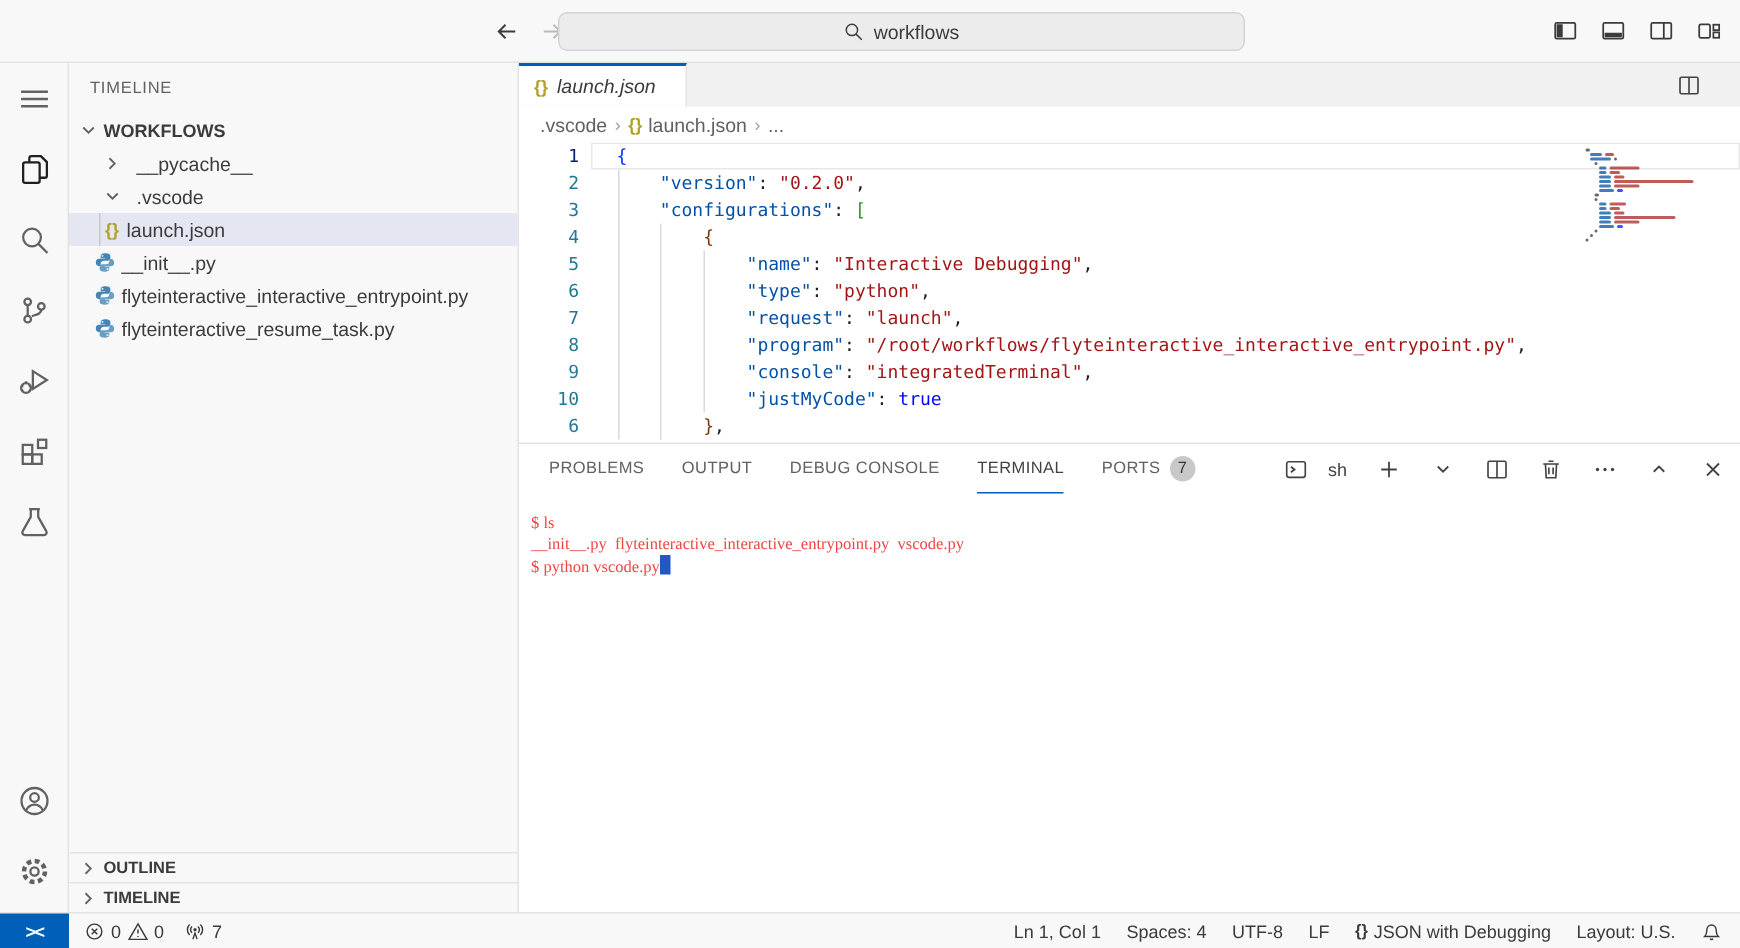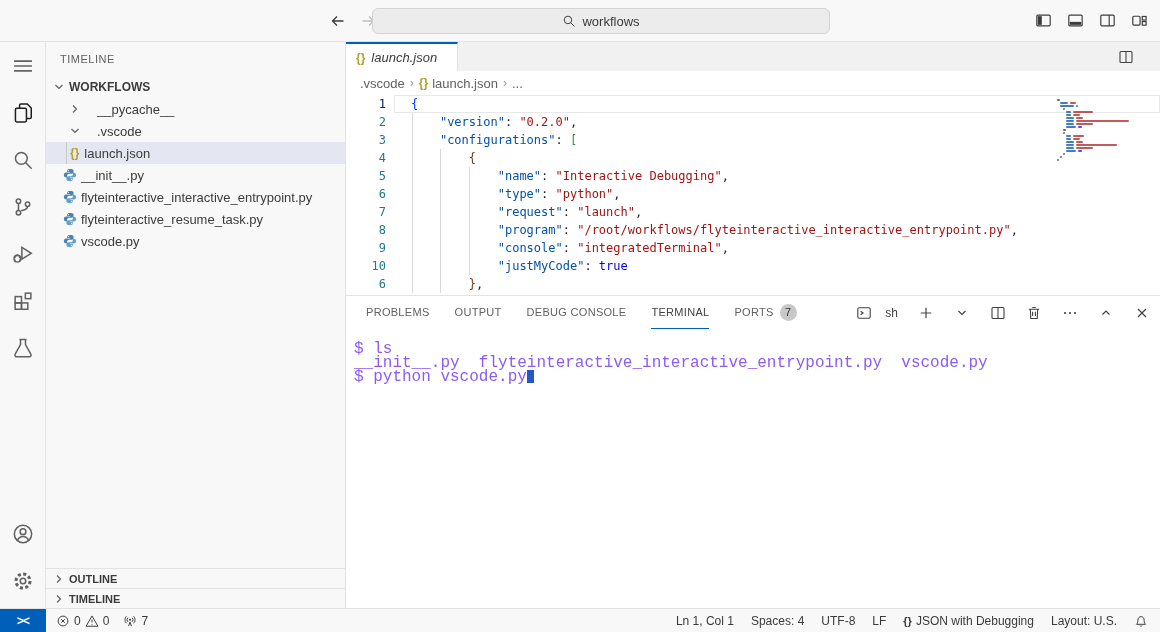--- a/index.html
+++ b/index.html
@@ -27,21 +27,21 @@
 
   
   .sidebar{position:absolute;left:46px;top:42px;bottom:24px;width:300px;background:#f8f8f8;border-right:1px solid #e3e3e3}
   .sidebar-header{height:34px;display:flex;align-items:center;padding:0 14px;color:#616161;font-size:11px;letter-spacing:.5px}
   .sidebar-header .more{margin-left:auto;color:#616161;cursor:pointer}
   .tree-row{height:22px;display:flex;align-items:center;font-size:13px;color:#3b3b3b;cursor:pointer;position:relative;white-space:nowrap}
   .tree-row.selected{background:#e4e6f1}
   .tree-row.selected::before{content:"";position:absolute;left:20px;top:0;bottom:0;width:1px;background:#c9c9c9}
   .tree-row .chev{width:16px;color:#616161;flex:none}
   .tree-row.section{font-weight:bold;font-size:12px;padding-left:5px;gap:2px}
-  .tree-row.folder{padding-left:21px;gap:14px}
+  .tree-row.folder{padding-left:21px;gap:8px}
   .tree-row.json-file{padding-left:24px;gap:5px}
   .tree-row.python-file{padding-left:17px;gap:4px}
   .json-braces{color:#b3a02c;font-weight:bold;font-size:12px;font-style:normal}
   .pyicon svg{width:14px;height:14px;display:block}
   .sidebar-bottom{position:absolute;left:0;right:0;bottom:0}
   .panel-sec{height:20px;display:flex;align-items:center;gap:2px;border-top:1px solid #e3e3e3;font-size:11px;font-weight:bold;color:#3b3b3b;padding-left:5px;cursor:pointer}
   .panel-sec .chev{width:16px;color:#616161}
 
   
   .editor-group{position:absolute;left:346px;top:42px;right:0;bottom:24px;background:#fff;display:flex;flex-direction:column}
@@ -70,21 +70,21 @@
   .m-pn{background:rgba(40,40,40,.7)}.m-bool{background:rgba(0,0,255,.7)}
 
   
   .panel{flex:1;border-top:1px solid #e3e3e3;display:flex;flex-direction:column;background:#fff}
   .panel-header{height:33px;display:flex;align-items:center;padding:0 10px 0 20px;flex:none}
   .panel-tab{font-size:11px;letter-spacing:.3px;color:#616161;height:33px;line-height:33px;margin-right:25px;cursor:pointer;display:flex;align-items:center;gap:6px}
   .panel-tab.active{color:#424242;box-shadow:inset 0 -1px 0 #005fb8}
   .ptab-badge{background:#c8c8c8;color:#333;border-radius:9px;min-width:17px;height:17px;display:inline-flex;align-items:center;justify-content:center;font-size:11px;letter-spacing:0}
   .panel-actions{margin-left:auto;display:flex;align-items:center;gap:20px;color:#424242;font-size:12px}
   .panel-actions .shlbl{margin-left:-7px}
-  .terminal{flex:1;padding:13px 0 0 8px;font-family:Liberation Mono, monospace;font-size:16px;line-height:14px;color:#8b5cf6}
+  .terminal{flex:1;padding:13px 0 0 8px;font-family:Liberation Serif, serif;font-size:11px;line-height:14px;color:#ef4444}
   .tline{white-space:pre;height:14px}
   .tcursor{display:inline-block;width:7px;height:13px;background:#2257c4;vertical-align:-2px}
 
   
   .statusbar{position:absolute;left:0;right:0;bottom:0;height:24px;background:#f8f8f8;border-top:1px solid #e3e3e3;display:flex;align-items:center;font-size:12px;color:#3b3b3b}
   .remote{width:46px;height:23px;background:#005fb8;color:#fff;display:flex;align-items:center;justify-content:center;font-size:12px;font-weight:bold;letter-spacing:-1px;cursor:pointer;flex:none}
   .sb-left{display:flex;gap:14px;padding-left:10px;align-items:center}
   .sb-right{margin-left:auto;display:flex;gap:17px;padding-right:12px;align-items:center}
   .sb-item{display:flex;gap:4px;align-items:center;cursor:pointer;white-space:nowrap}
   .sb-braces{font-size:11px;font-weight:bold;color:#3b3b3b}
@@ -283,31 +283,20 @@
       <div class="tree-row python-file">
         <span class="icon pyicon">
           <svg viewBox="0 0 16 16">
             <path fill="#4584b6" d="M7.9 1C6.1 1 4.7 1.7 4.7 3.1v1.6h3.4v.5H3.4C1.9 5.2 1 6.3 1 7.9s.9 2.8 2.3 2.8h1.4V8.9c0-1.3 1.1-2.3 2.4-2.3h3c1.1 0 2-.9 2-2V3.1C12.1 1.7 10.6 1 8.9 1z"></path>
             <circle fill="#fff" cx="6.1" cy="2.9" r=".7"></circle>
             <path fill="#6a9fc4" d="M8.1 15c1.8 0 3.2-.7 3.2-2.1v-1.6H7.9v-.5h4.7c1.5 0 2.4-1.1 2.4-2.7s-.9-2.8-2.3-2.8h-1.4v1.8c0 1.3-1.1 2.3-2.4 2.3h-3c-1.1 0-2 .9-2 2v1.5C3.9 14.3 5.4 15 8.1 15z"></path>
             <circle fill="#fff" cx="9.9" cy="13.1" r=".7"></circle>
           </svg>
         </span>
         <span>flyteinteractive_resume_task.py</span>
-      </div>
-      <div class="tree-row python-file">
-        <span class="icon pyicon">
-          <svg viewBox="0 0 16 16">
-            <path fill="#4584b6" d="M7.9 1C6.1 1 4.7 1.7 4.7 3.1v1.6h3.4v.5H3.4C1.9 5.2 1 6.3 1 7.9s.9 2.8 2.3 2.8h1.4V8.9c0-1.3 1.1-2.3 2.4-2.3h3c1.1 0 2-.9 2-2V3.1C12.1 1.7 10.6 1 8.9 1z"></path>
-            <circle fill="#fff" cx="6.1" cy="2.9" r=".7"></circle>
-            <path fill="#6a9fc4" d="M8.1 15c1.8 0 3.2-.7 3.2-2.1v-1.6H7.9v-.5h4.7c1.5 0 2.4-1.1 2.4-2.7s-.9-2.8-2.3-2.8h-1.4v1.8c0 1.3-1.1 2.3-2.4 2.3h-3c-1.1 0-2 .9-2 2v1.5C3.9 14.3 5.4 15 8.1 15z"></path>
-            <circle fill="#fff" cx="9.9" cy="13.1" r=".7"></circle>
-          </svg>
-        </span>
-        <span>vscode.py</span>
       </div>
     </div>
   <div class="sidebar-bottom" id="sidebar-bottom">
       <div class="panel-sec">
         <span class="icon chev">
           <svg viewBox="0 0 16 16" fill="none" stroke="currentColor" stroke-width="1.1">
             <path d="M6 4.5L9.5 8 6 11.5" stroke-width="1.2"></path>
           </svg>
         </span>
         <span>OUTLINE</span>

